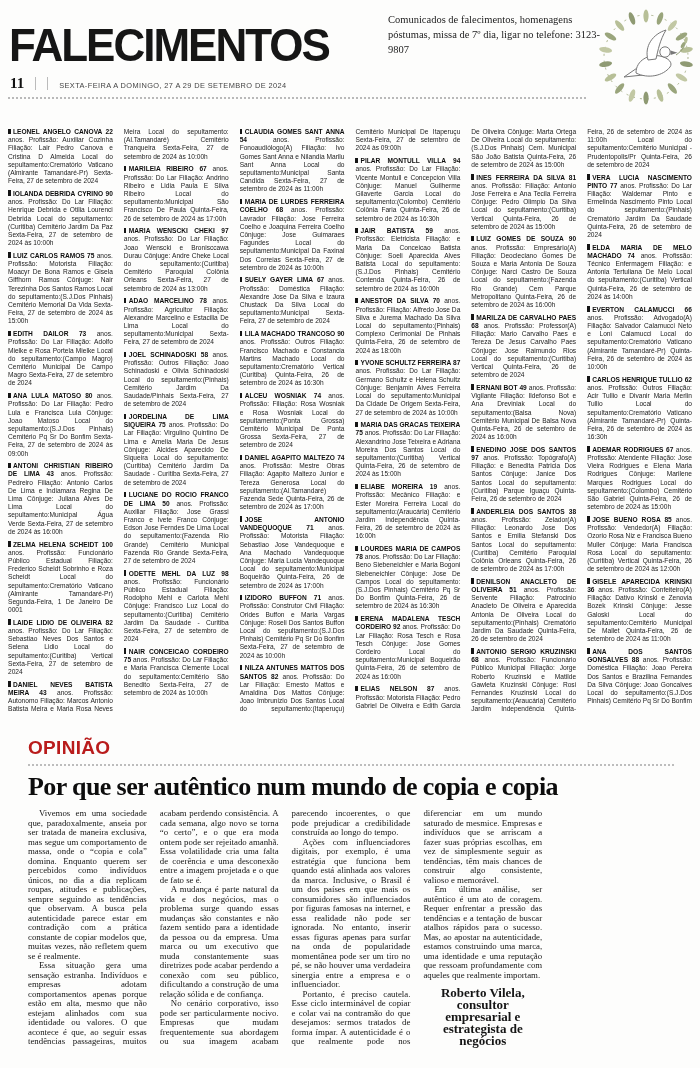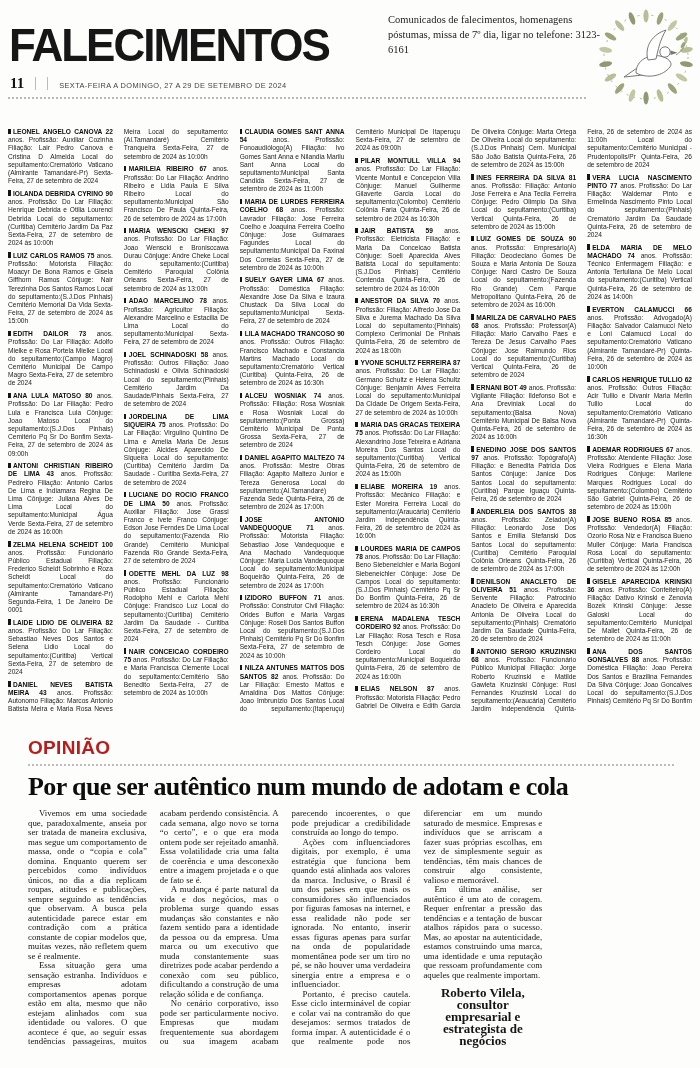--- a/index.html
+++ b/index.html
@@ -51,21 +51,21 @@
   <header>
     <h1 class="masthead-title">FALECIMENTOS</h1>
 
     <div class="info-row">
       <span class="pgnum">11</span>
       <span class="vr"></span>
       <span class="vr"></span>
       <span class="date-line">SEXTA-FEIRA A DOMINGO, 27 A 29 DE SETEMBRO DE 2024</span>
     </div>
 
-    <div class="contact">Comunicados de falecimentos, homenagens póstumas, missa de 7º dia, ligar no telefone: 3123-6161</div>
+    <div class="contact">Comunicados de falecimentos, homenagens póstumas, missa de 7º dia, ligar no telefone: 3123-9807</div>
 
     <div class="wreath">
       <svg viewBox="0 0 100 100" width="100" height="106">
         <circle cx="50" cy="52" r="42" fill="none" stroke="#aab28b" stroke-width="1" stroke-dasharray="2 5"></circle>
         <g>
           <ellipse cx="50" cy="11" rx="2.6" ry="6.5" fill="#b7bf97"></ellipse>
           <ellipse cx="50" cy="11" rx="2.6" ry="6.5" fill="#9aa57c" transform="rotate(20 50 52)"></ellipse>
           <ellipse cx="50" cy="11" rx="2.6" ry="6.5" fill="#c2c8a4" transform="rotate(40 50 52)"></ellipse>
           <ellipse cx="50" cy="11" rx="2.6" ry="6.5" fill="#9aa57c" transform="rotate(60 50 52)"></ellipse>
           <ellipse cx="50" cy="11" rx="2.6" ry="6.5" fill="#b7bf97" transform="rotate(80 50 52)"></ellipse>
@@ -151,21 +151,21 @@
       <div class="entry"><span class="bar"></span><span class="ename">CARLOS HENRIQUE TULLIO 62 </span><span class="etext">anos.  Profissão: Outros Filiação: Acir Tullio e Divanir Maria Merlin Tullio Local do sepultamento:Crematório Vaticano (Almirante Tamandaré-Pr) Quinta-Feira, 26 de setembro de 2024 às 16:30h</span></div>
       <div class="entry"><span class="bar"></span><span class="ename">ADEMAR RODRIGUES 67 </span><span class="etext">anos.  Profissão: Atendente Filiação: Jose Vieira Rodrigues e Elena Maria Rodrigues Cônjuge: Marilene Marques Rodrigues Local do sepultamento:(Colombo) Cemitério São Gabriel Quinta-Feira, 26 de setembro de 2024 às 15:00h</span></div>
       <div class="entry"><span class="bar"></span><span class="ename">JOSE BUENO ROSA 85 </span><span class="etext">anos.  Profissão: Vendedor(A) Filiação: Ozorio Rosa Niz e Francisca Bueno Muller Cônjuge: Maria Francisca Rosa Local do sepultamento:(Curitiba) Vertical Quinta-Feira, 26 de setembro de 2024 às 12:00h</span></div>
       <div class="entry"><span class="bar"></span><span class="ename">GISELE APARECIDA KRINSKI 36 </span><span class="etext">anos.  Profissão: Confeiteiro(A) Filiação: Dativo Krinski e Zenovia Bozek Krinski Cônjuge: Jesse Galoski Local do sepultamento:Cemitério Municipal De Mallet Quinta-Feira, 26 de setembro de 2024 às 11:00h</span></div>
       <div class="entry"><span class="bar"></span><span class="ename">ANA DOS SANTOS GONSALVES 88 </span><span class="etext">anos.  Profissão: Doméstica Filiação: Joao Pereira Dos Santos e Brazilina Fernandes Da Silva Cônjuge: Joao Goncalves Local do sepultamento:(S.J.Dos Pinhais) Cemitério Pq Sr Do Bonfim Quinta-Feira, 26 de setembro de 2024 às 16:00h</span></div>
     </section>
 
   <section class="opinion">
     <div class="kicker">OPINIÃO</div>
     <div class="op-rule"></div>
-    <h2 class="headline">Por que ser autêntico num mundo de adotam e cola</h2>
+    <h2 class="headline">Por que ser autêntico num mundo de copia e copia</h2>
     <div id="opinion-body">
         <p>Vivemos em uma sociedade que, paradoxalmente, anseia por ser tratada de maneira exclusiva, mas segue um comportamento de massa, onde o “copia e cola” domina. Enquanto querem ser percebidos como indivíduos únicos, no dia a dia replicam roupas, atitudes e publicações, sempre seguindo as tendências que observam. A busca pela autenticidade parece estar em contradição com a prática constante de copiar modelos que, muitas vezes, não refletem quem se é realmente.</p>
         <p>Essa situação gera uma sensação estranha. Indivíduos e empresas adotam comportamentos apenas porque estão em alta, mesmo que não estejam alinhados com sua identidade ou valores. O que acontece é que, ao seguir essas tendências passageiras, muitos acabam perdendo consistência. A cada semana, algo novo se torna “o certo”, e o que era moda ontem pode ser rejeitado amanhã. Essa volatilidade cria uma falta de coerência e uma desconexão entre a imagem projetada e o que de fato se é.</p>
         <p>A mudança é parte natural da vida e dos negócios, mas o problema surge quando essas mudanças são constantes e não fazem sentido para a identidade da pessoa ou da empresa. Uma marca ou um executivo que muda constantemente suas diretrizes pode acabar perdendo a conexão com seu público, dificultando a construção de uma relação sólida e de confiança.</p>
         <p>No cenário corporativo, isso pode ser particularmente nocivo. Empresas que mudam frequentemente sua abordagem ou sua imagem acabam parecendo incoerentes, o que pode prejudicar a credibilidade construída ao longo do tempo.</p>
         <p>Ações com influenciadores digitais, por exemplo, é uma estratégia que funciona bem quando está alinhada aos valores da marca. Inclusive, o Brasil é um dos países em que mais os consumidores são influenciados por figuras famosas na internet, e essa realidade não pode ser ignorada. No entanto, inserir essas figuras apenas para surfar na onda de popularidade momentânea pode ser um tiro no pé, se não houver uma verdadeira sinergia entre a empresa e o influenciador.</p>
         <p>Portanto, é preciso cautela. Esse ciclo interminável de copiar e colar vai na contramão do que desejamos: sermos tratados de forma ímpar. A autenticidade é o que realmente pode nos diferenciar em um mundo saturado de mesmice. Empresas e indivíduos que se arriscam a fazer suas próprias escolhas, em vez de simplesmente seguir as tendências, têm mais chances de construir algo consistente, valioso e memorável.</p>
         <p>Em última análise, ser autêntico é um ato de coragem. Requer enfrentar a pressão das tendências e a tentação de buscar atalhos rápidos para o sucesso. Mas, ao apostar na autenticidade, estamos construindo uma marca, uma identidade e uma reputação que ressoam profundamente com aqueles que realmente importam.</p>
         <p class="byline">Roberto Vilela, consultor empresarial e estrategista de negócios</p>
       </div>

